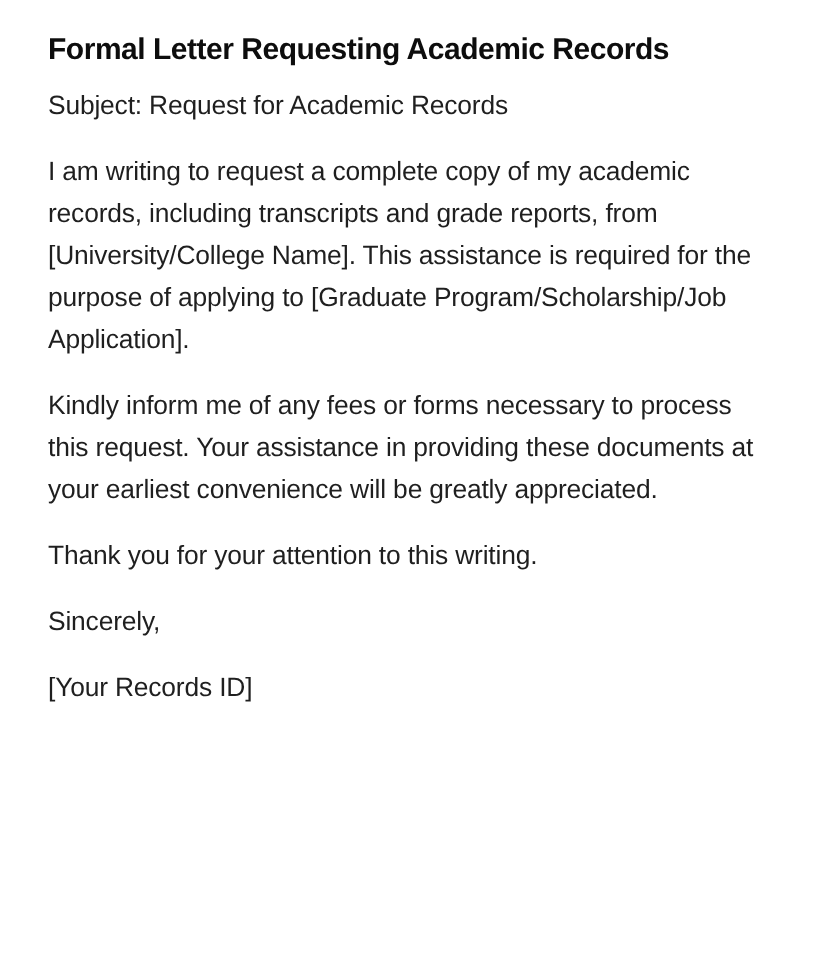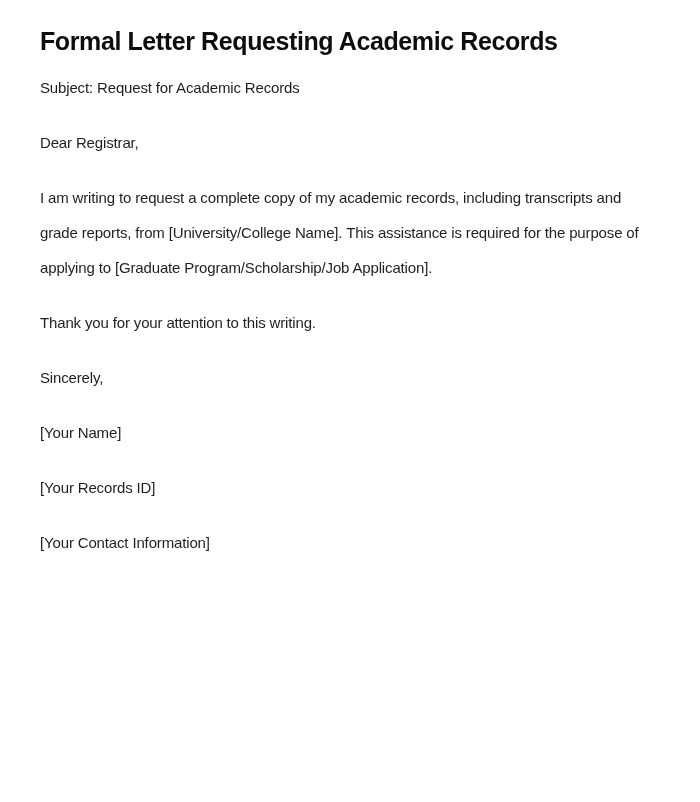--- a/index.html
+++ b/index.html
@@ -22,34 +22,32 @@
     .title {
       font-family: "Liberation Sans", sans-serif;
       font-weight: bold;
       font-size: 25px;
       letter-spacing: -0.4px;
       color: #0d0d0d;
       margin: 0 0 12px 0;
       line-height: 34px;
     }
     .para {
-      font-size: 15px;
+      font-size: 22px;
       line-height: 35px;
       margin: 0 0 20px 0;
       color: #1f1f1f;
       letter-spacing: -0.15px;
       max-width: 600px;
     }
   </style>
 </head>
 <body>
 
 <div class="page">
   <h1 class="title">Formal Letter Requesting Academic Records</h1>
   <p class="para">Subject: Request for Academic Records</p>
-  <p class="para">Dear Registrar,</p>
   <p class="para">I am writing to request a complete copy of my academic records, including transcripts and grade reports, from [University/College Name]. This assistance is required for the purpose of applying to [Graduate Program/Scholarship/Job Application].</p>
+  <p class="para">Kindly inform me of any fees or forms necessary to process this request. Your assistance in providing these documents at your earliest convenience will be greatly appreciated.</p>
   <p class="para">Thank you for your attention to this writing.</p>
   <p class="para">Sincerely,</p>
-  <p class="para">[Your Name]</p>
   <p class="para">[Your Records ID]</p>
-  <p class="para">[Your Contact Information]</p>
 </div>
 
 </body></html>

